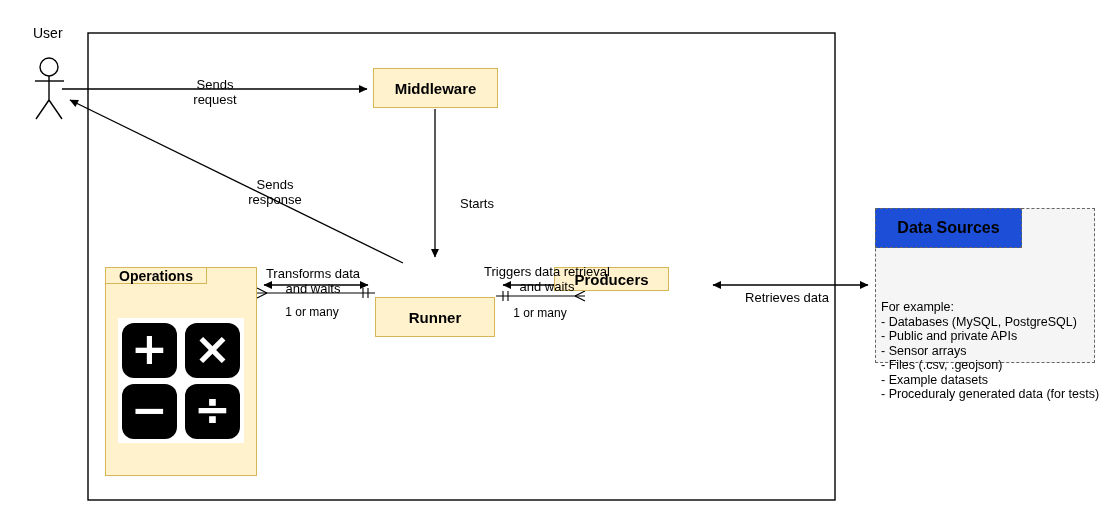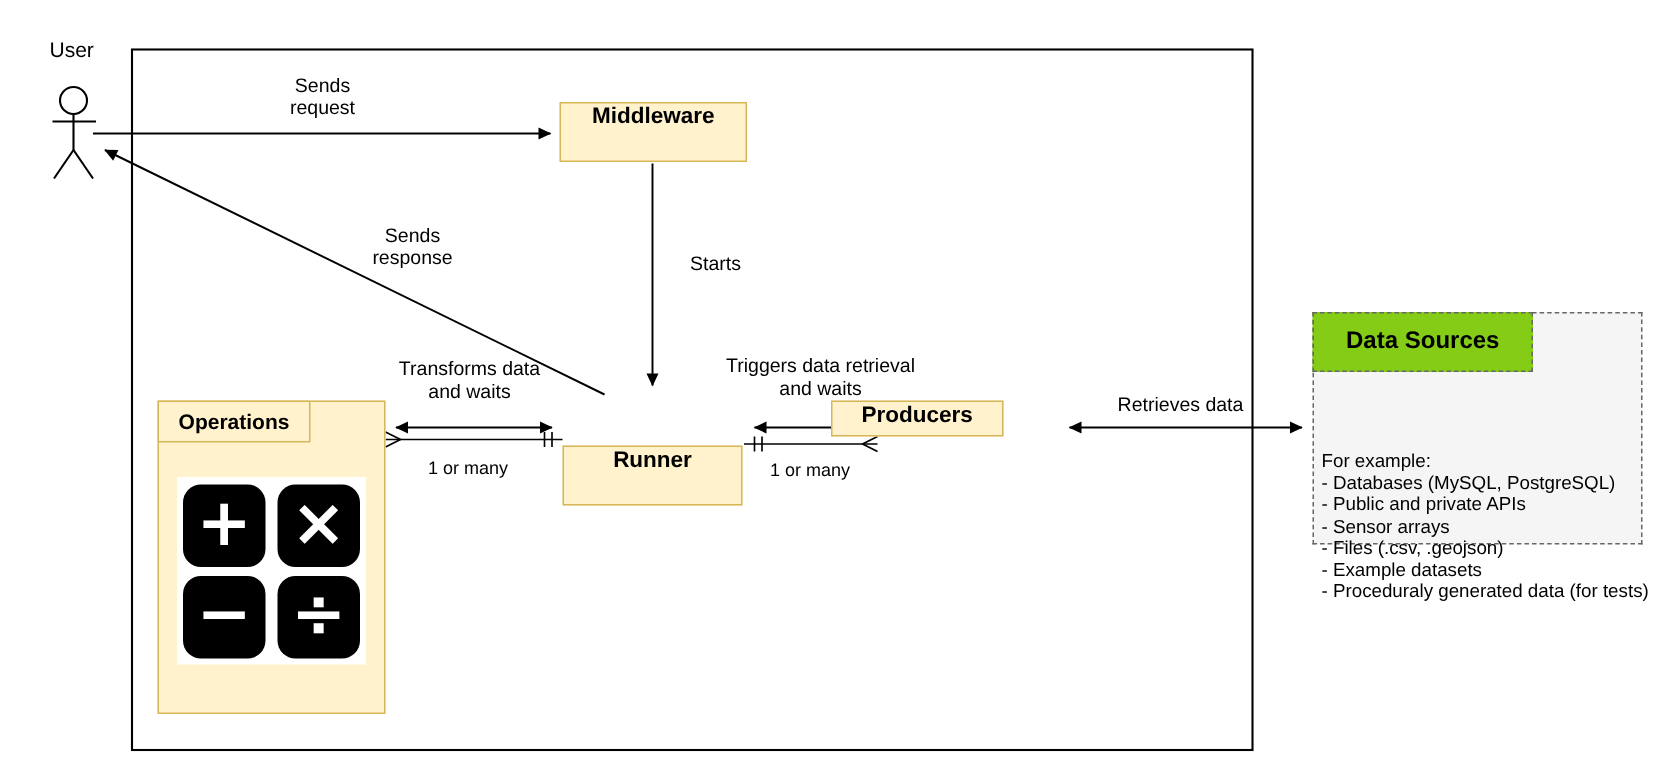--- a/index.html
+++ b/index.html
@@ -11,41 +11,42 @@
     font-family: "Liberation Sans", sans-serif;
     color: #000;
     overflow: hidden;
   }
   #wires { position: absolute; left: 0; top: 0; width: 1116px; height: 521px; }
   .abs { position: absolute; box-sizing: border-box; }
   .node {
     background: #FFF2CC;
     border: 1px solid #D6B656;
     display: flex;
-    align-items: flex-start;
+    align-items: center;
     justify-content: center;
     font-weight: bold;
     font-size: 15px;
     text-align: center;
   }
   .edge-label {
     font-size: 13px;
     line-height: 1.18;
     text-align: center;
     white-space: pre-line;
+    margin-top: 28px;
   }
   .card-label { font-size: 12px; text-align: center; }
   .user-label { font-size: 14px; }
   
   #operations {
     left: 105px; top: 267px; width: 152px; height: 209px;
     background: #FFF2CC; border: 1px solid #D6B656;
   }
   #operations-title {
-    left: -1px; top: -1px; width: 102px; height: 28px;
+    left: -1px; top: -1px; width: 102px; height: 17px;
     background: #FFF2CC; border: 1px solid #D6B656;
     display: flex; align-items: center; justify-content: center;
     font-weight: bold; font-size: 14px;
   }
   #calc-grid {
     left: 12px; top: 50px; width: 126px; height: 125px;
     background: #ffffff;
     display: grid;
     grid-template-columns: 55px 55px;
     grid-template-rows: 55px 55px;
@@ -62,21 +63,21 @@
     line-height: 1;
     padding-bottom: 4px;
   }
   
   #data-sources {
     left: 875px; top: 208px; width: 220px; height: 155px;
     background: #F5F5F5; border: 1px dashed #666666;
   }
   #data-sources-title {
     left: 875px; top: 208px; width: 147px; height: 40px;
-    background: #84cc16; border: 1px dashed #666666;
+    background: #1d4ed8; border: 1px dashed #666666;
     display: flex; align-items: center; justify-content: center;
     font-weight: bold; font-size: 16px;
   }
   #data-sources-list {
     left: 881px; top: 254px; width: 212px;
     font-size: 12.5px; line-height: 1.165; margin-top: 46px;
   }
   .ds-line { white-space: nowrap; }
 </style>
 </head>

